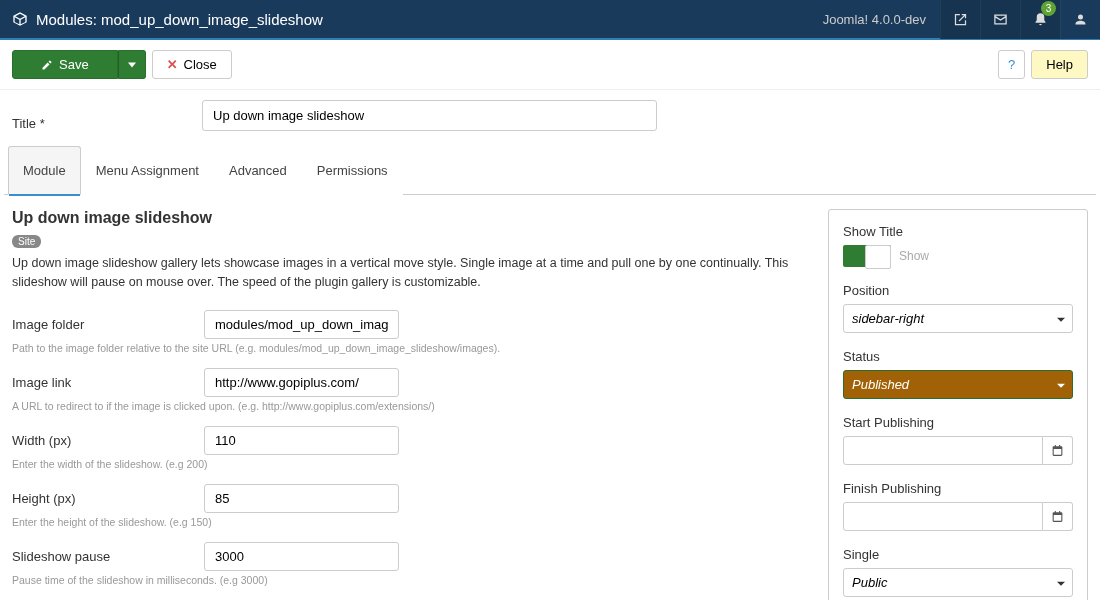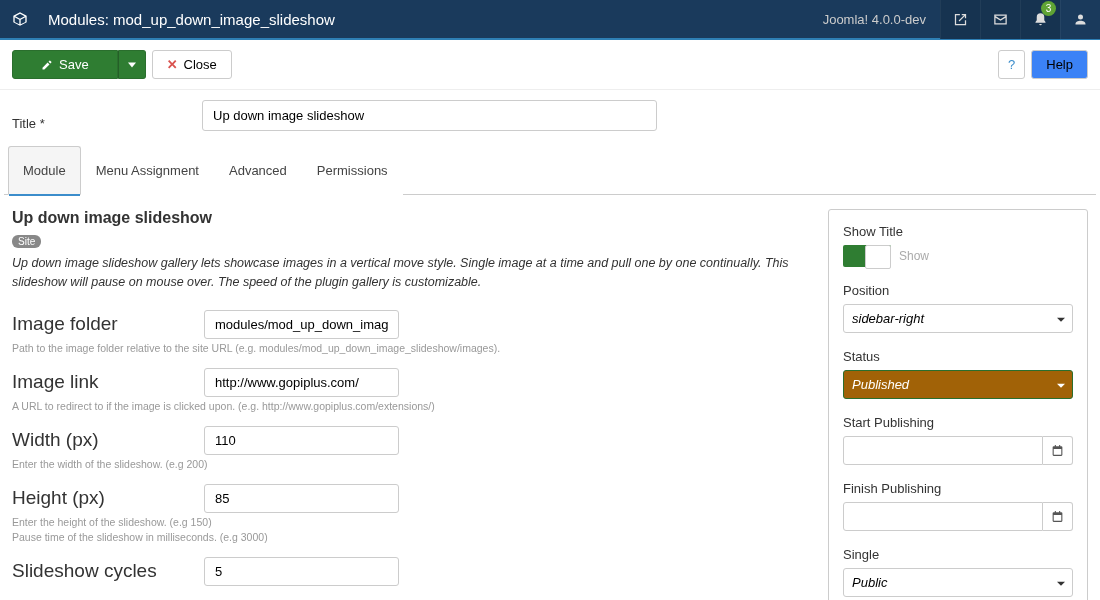--- a/index.html
+++ b/index.html
@@ -1,51 +1,51 @@
 <!DOCTYPE html>
 <html><head>
 <meta charset="utf-8">
 <style>
 * { box-sizing: border-box; margin: 0; padding: 0; }
 body { font-family: -apple-system, BlinkMacSystemFont, "Segoe UI", Arial, sans-serif; font-size: 13px; background: #fff; color: #333; }
 .topnav { background: #1a3a5c; color: #fff; height: 40px; display: flex; align-items: center; padding: 0 0 0 12px; border-bottom: 2px solid #2e7fb5; }
-.topnav-left { display: flex; align-items: center; gap: 20px; flex: 1; }
+.topnav-left { display: flex; align-items: center; gap: 8px; flex: 1; }
 .cube-icon { width: 16px; height: 16px; fill: #fff; }
 .topnav-title { font-size: 15px; font-weight: 400; color: #fff; }
 .topnav-right { display: flex; align-items: center; }
 .brand-label { color: #ccc; font-size: 13px; padding: 0 14px; }
 .nav-icon-btn { width: 40px; height: 40px; display: flex; align-items: center; justify-content: center; background: #163350; position: relative; border-left: 1px solid rgba(255,255,255,0.05); }
 .nav-icon-btn svg { width: 15px; height: 15px; fill: #ddd; }
 .nav-icon-btn.lighter { background: #1a3a5c; }
 .badge-count { position: absolute; top: 2px; right: 4px; background: #5fa334; color: #fff; border-radius: 50%; width: 15px; height: 15px; font-size: 10px; display: flex; align-items: center; justify-content: center; }
 .toolbar { background: #fff; padding: 10px 12px; display: flex; align-items: center; gap: 6px; border-bottom: 1px solid #eee; }
 .btn-group { display: inline-flex; }
 .btn { padding: 6px 14px; border: 1px solid #ccc; background: #fff; font-size: 13px; border-radius: 3px; cursor: pointer; display: inline-flex; align-items: center; gap: 6px; }
 .btn-save { background: #2f7d32; border-color: #2a6e2d; color: #fff; border-radius: 3px 0 0 3px; padding: 6px 28px; }
 .btn-save-caret { background: #2f7d32; border-color: #2a6e2d; border-left-color: #245f27; color: #fff; border-radius: 0 3px 3px 0; padding: 6px 9px; }
 .btn-close { background: #fff; border-color: #ccc; }
 .close-x { color: #d9534f; font-weight: bold; }
 .toolbar-spacer { flex: 1; }
 .btn-help-q { background: #fff; border-color: #ccc; padding: 6px 9px; color: #3b8dcb; }
-.btn-help { background: #3b82f6; border-color: #ccc; }
+.btn-help { background: #fef9c3; border-color: #ccc; }
 .titlebar { padding: 10px 12px 4px; display: flex; align-items: flex-end; gap: 20px; }
 .title-label { width: 170px; font-size: 13px; }
 .title-input { width: 455px; padding: 7px 10px; border: 1px solid #ccc; border-radius: 3px; font-size: 13px; }
 .tabs-row { display: flex; border-bottom: 1px solid #ccc; margin: 10px 4px 0; padding-left: 4px; }
 .tab { padding: 16px 14px; font-size: 13px; color: #444; cursor: pointer; border: 1px solid transparent; position: relative; top: 1px; background: #fff; }
 .tab.active { border: 1px solid #ccc; border-bottom-color: #fff; border-radius: 3px 3px 0 0; background: #f5f5f5; }
 .tab.active::after { content: ""; position: absolute; bottom: -2px; left: 0; right: 0; height: 2px; background: #3b8dcb; }
 .content { display: flex; padding: 14px 12px; gap: 14px; }
 .main-col { flex: 1; }
 .side-col { width: 260px; border: 1px solid #ccc; border-radius: 3px; padding: 14px; }
 .module-heading { font-size: 16px; font-weight: bold; margin-bottom: 6px; }
 .chip { display: inline-block; background: #888; color: #fff; font-size: 10px; padding: 1px 6px; border-radius: 6px; margin-bottom: 6px; }
-.module-desc { font-size: 12.5px; line-height: 1.5; margin-bottom: 18px; font-style: italic; }
+.module-desc { font-size: 12.5px; line-height: 1.5; margin-bottom: 18px; }
 .form-row { display: flex; align-items: center; gap: 12px; margin-top: 14px; }
-.form-label { width: 180px; font-size: 19px; }
+.form-label { width: 180px; font-size: 13px; }
 .form-input { width: 195px; padding: 6px 10px; border: 1px solid #ccc; border-radius: 3px; font-size: 13px; overflow: hidden; white-space: nowrap; }
 .help-text { font-size: 10.5px; color: #999; margin-top: 3px; }
 .side-label { font-size: 13px; margin-bottom: 6px; display: block; }
 .side-group { margin-bottom: 16px; }
 .switch-wrap { display: flex; align-items: center; gap: 8px; }
 .switch { width: 48px; height: 22px; background: #2f7d32; border-radius: 2px; position: relative; display: inline-block; }
 .switch::after { content: ""; position: absolute; right: 0; top: 0; width: 24px; height: 22px; background: #fff; border: 1px solid #ccc; border-radius: 2px; }
 .switch-text { color: #aaa; font-size: 12px; }
 .select { width: 100%; padding: 6px 8px; border: 1px solid #ccc; border-radius: 3px; font-size: 13px; background: #fff; appearance: none; position: relative; font-style: italic; }
 .select-wrap { position: relative; }
@@ -151,20 +151,24 @@
       <input class="form-input" value="110" style="">
     </div>
     <div class="help-text">Enter the width of the slideshow. (e.g 200)</div>
 
     <div class="form-row">
       <label class="form-label">Height (px)</label>
       <input class="form-input" value="85" style="">
     </div>
     <div class="help-text">Enter the height of the slideshow. (e.g 150)</div>
 
+    <div class="form-row">
+      <label class="form-label">Slideshow pause</label>
+      <input class="form-input" value="3000" style="">
+    </div>
     <div class="help-text">Pause time of the slideshow in milliseconds. (e.g 3000)</div>
 
     <div class="form-row">
       <label class="form-label">Slideshow cycles</label>
       <input class="form-input" value="5" style="">
     </div>
     
   </div>
 
   <div class="side-col">

